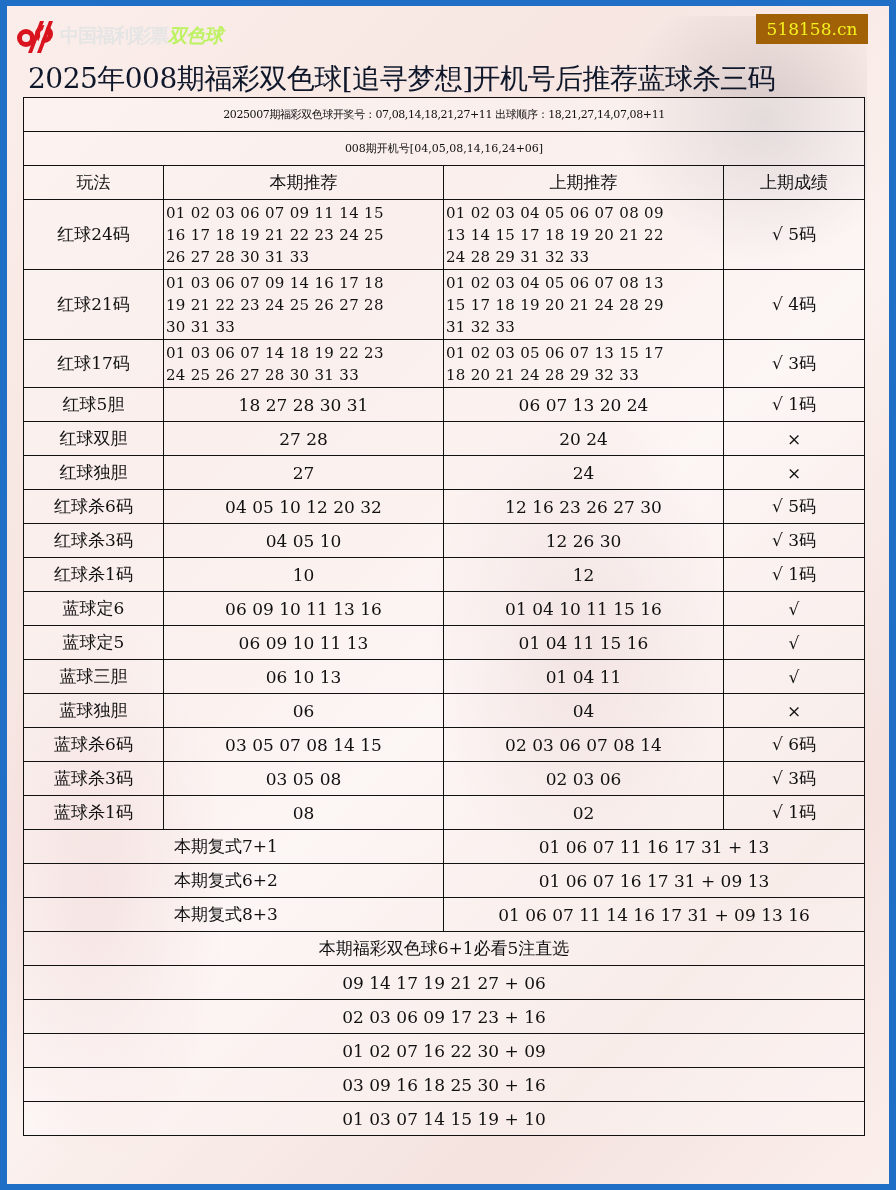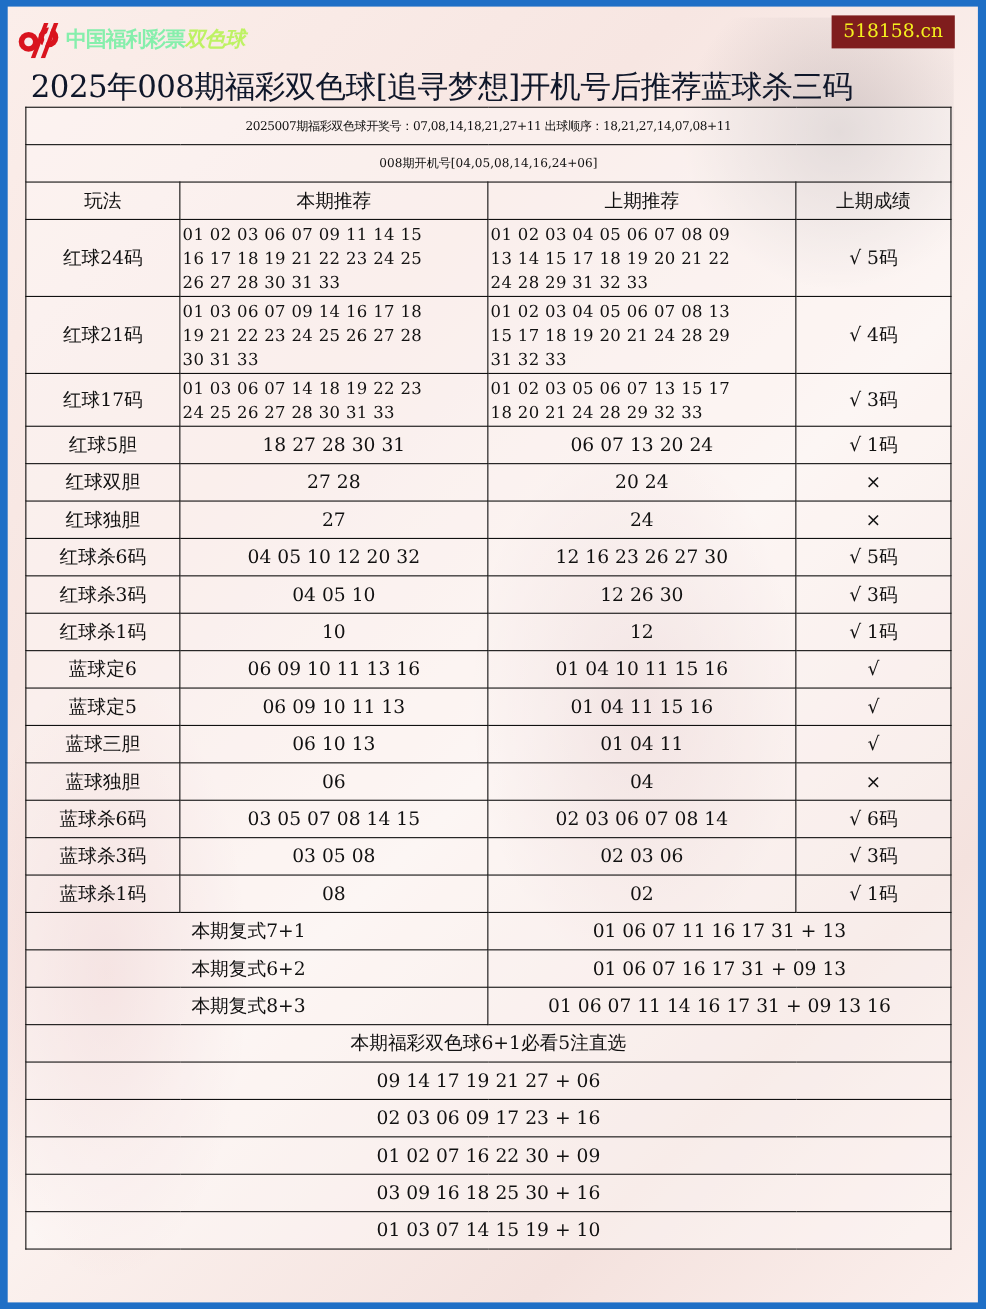--- a/index.html
+++ b/index.html
@@ -15,24 +15,24 @@
   }
   .deco1 { position:absolute; left:600px; top:10px; width:260px; height:260px;
     background: radial-gradient(ellipse at 60% 40%, rgba(120,110,115,0.28), rgba(0,0,0,0) 65%); }
   .deco2 { position:absolute; left:420px; top:380px; width:300px; height:500px;
     background: radial-gradient(ellipse at 50% 50%, rgba(150,60,70,0.14), rgba(0,0,0,0) 70%); }
   .deco3 { position:absolute; left:-40px; top:600px; width:260px; height:560px;
     background: radial-gradient(ellipse at 50% 50%, rgba(190,90,100,0.16), rgba(0,0,0,0) 70%); }
 
   .logo { position:absolute; left:14px; top:18px; height:36px; display:flex; align-items:center; }
   .logo-mark { width:42px; height:34px; position:relative; }
-  .logo-text { font-family:"DejaVu Sans", sans-serif; font-weight:bold; font-size:19px; color:#86efac; margin-left:4px; letter-spacing:-1px;text-align:right; }
+  .logo-text { font-family:"DejaVu Sans", sans-serif; font-weight:bold; font-size:19px; color:#e5e5e5; margin-left:4px; letter-spacing:-1px;text-align:right; }
   .logo-text2 { font-family:"DejaVu Sans", sans-serif; font-weight:bold; font-style:italic; font-size:19px; color:#bef264; letter-spacing:-1px; }
 
-  .site-badge { position:absolute; left:756px; top:14px; width:112px; height:30px; background:#7f1d1d;
+  .site-badge { position:absolute; left:756px; top:14px; width:112px; height:30px; background:#a16207;
     color:#f4f01e; font-family:"DejaVu Serif", serif; font-size:17px; line-height:30px; text-align:center; }
 
   .page-title { position:absolute; left:28px; top:60px; width:850px; font-size:28px; color:#0f172a;
     font-family:"DejaVu Serif", serif; white-space:nowrap; letter-spacing:-0.5px; }
 
   table.main { position:absolute; left:23px; top:97px; width:841px; border-collapse:collapse;
     font-size:17px; color:#111; table-layout:fixed; }
   table.main td { border:1.5px solid #111; text-align:center; padding:0; height:33px; background:rgba(255,255,255,0.35); }
   .num-block { text-align:left !important; font-size:15px; line-height:22px; padding:0 0 0 2px !important; white-space:pre-line; letter-spacing:0.3px; }
   .span-info { font-size:11px; }

